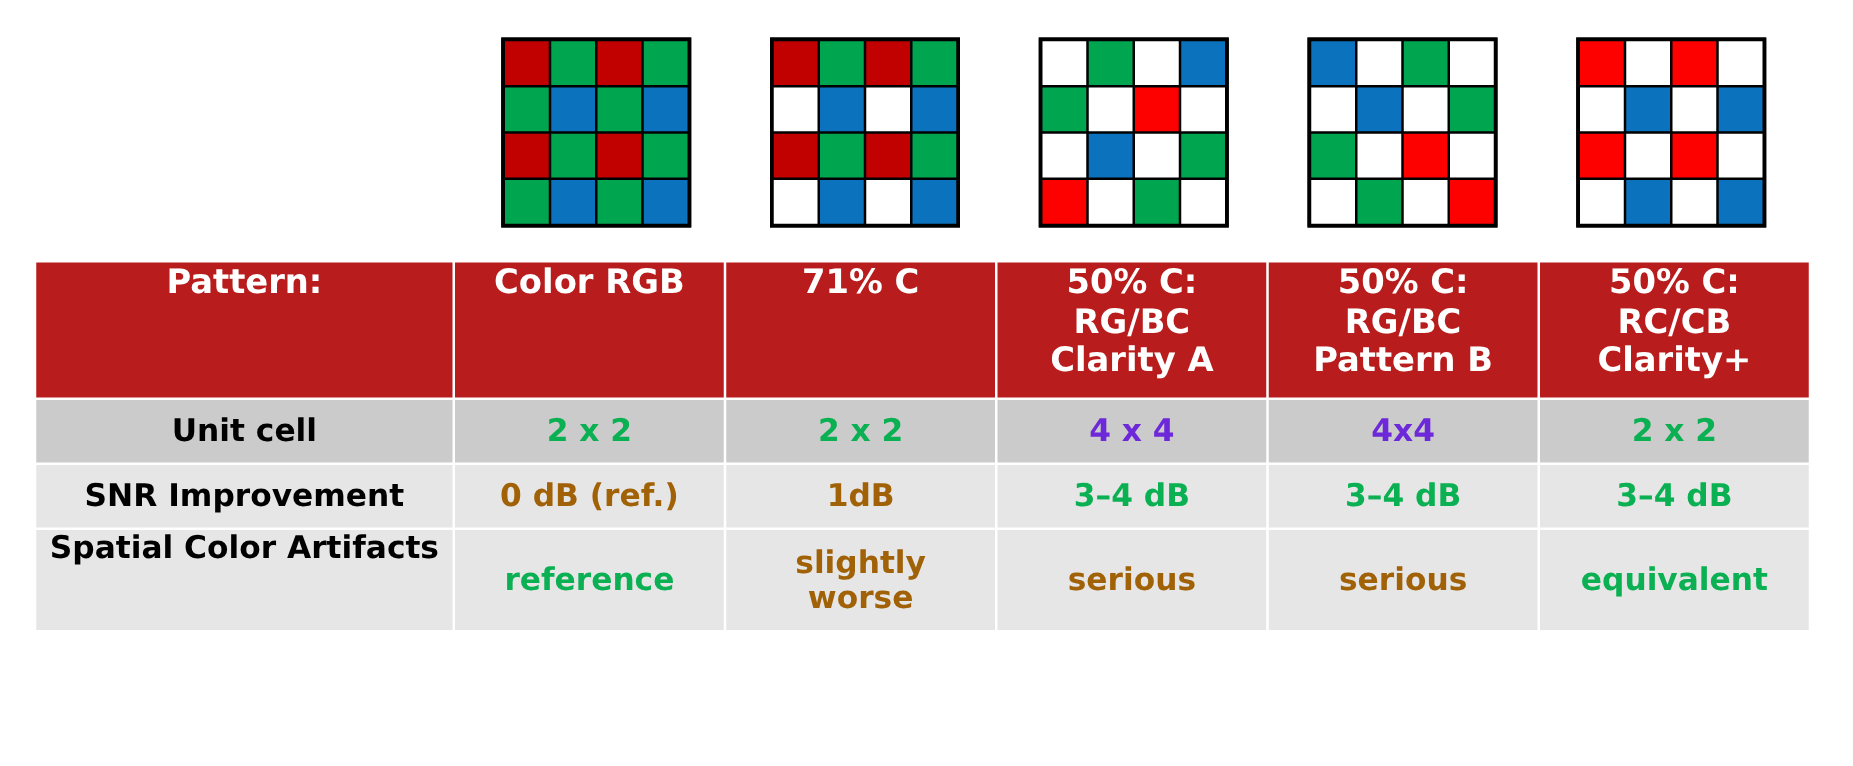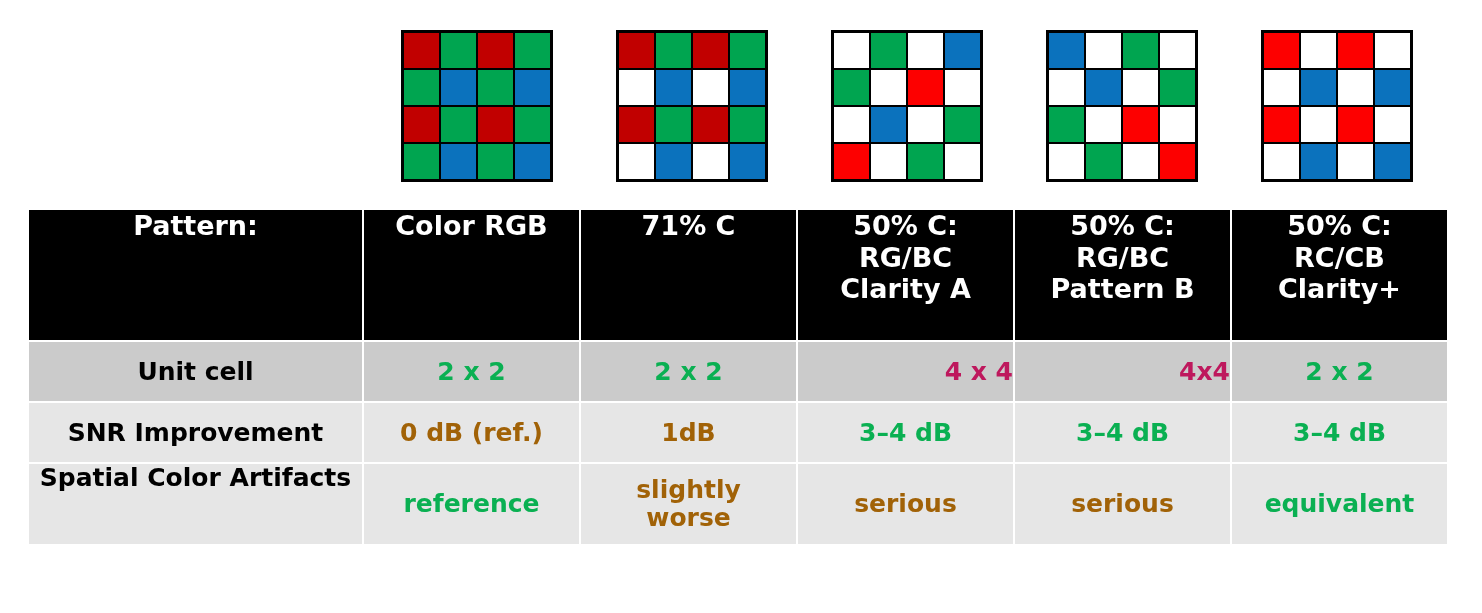--- a/index.html
+++ b/index.html
@@ -54,56 +54,56 @@
   }
   #comparison-table td {
     padding: 0;
     margin: 0;
   }
 
   .col-label { width: 333px; }
   .col-data  { width: 215px; }
 
   .header-cell {
-    background: #000000;
+    background: #b91c1c;
     color: #ffffff;
     font-weight: bold;
     font-size: 27px;
     text-align: center;
     vertical-align: top;
-    height: 130px;
+    height: 108px;
     padding-top: 8px;
     line-height: 1.17;
   }
 
   .row-dark  td { background: #cbcbcb; }
   .row-light td { background: #e6e6e6; }
 
   .cell {
     text-align: center;
     font-size: 25px;
     font-weight: bold;
     color: #000000;
     vertical-align: middle;
-    height: 59px;
+    height: 50px;
     line-height: 1.12;
   }
   .cell.label-cell {
     font-size: 25px;
   }
   .row-tall .cell {
     height: 80px;
   }
   .row-tall .label-cell {
     vertical-align: top;
     padding-top: 10px;
   }
   .txt-green { color: #0ab052; }
   .txt-red   { color: #a16207; }
-  .txt-black { color: #be185d; text-align: right; }
+  .txt-black { color: #6d28d9; }
   .two-line { line-height: 1.12; }
 </style>
 </head>
 <body>
 
 <div id="pattern-strip">
     <div class="cfa-pattern" style="left: 401px;">
       <div class="cfa-cell" style="background: rgb(193, 0, 0);"></div>
       <div class="cfa-cell" style="background: rgb(0, 165, 80);"></div>
       <div class="cfa-cell" style="background: rgb(193, 0, 0);"></div>

